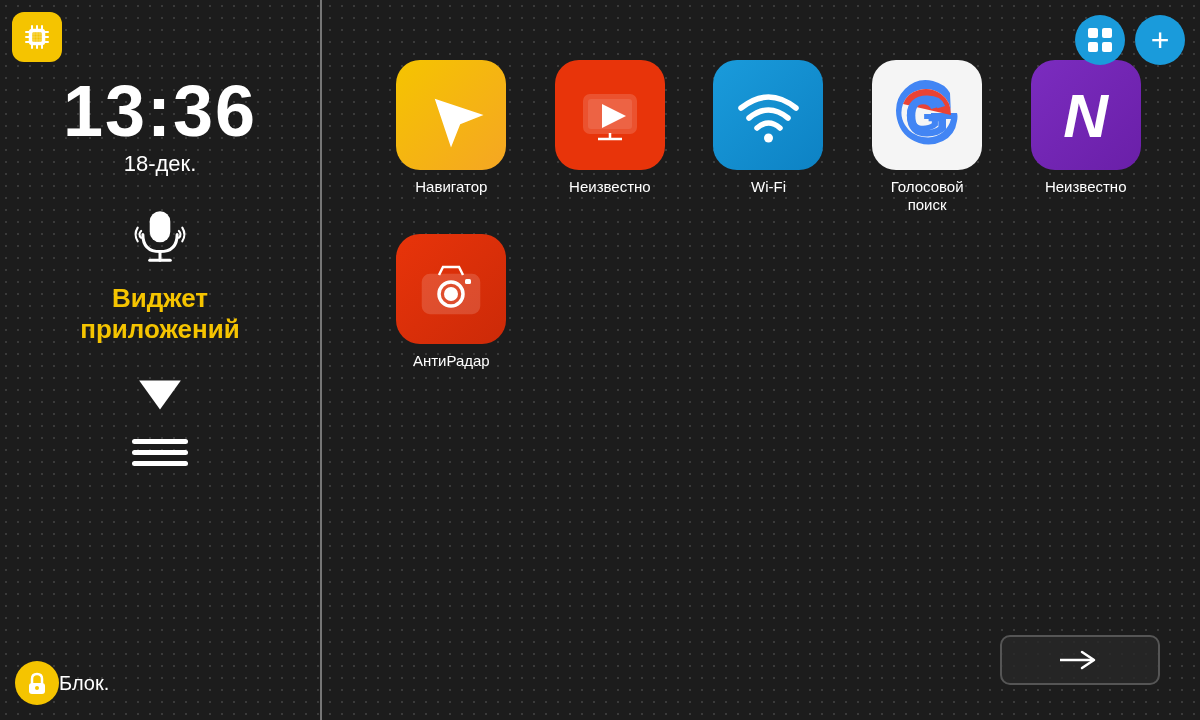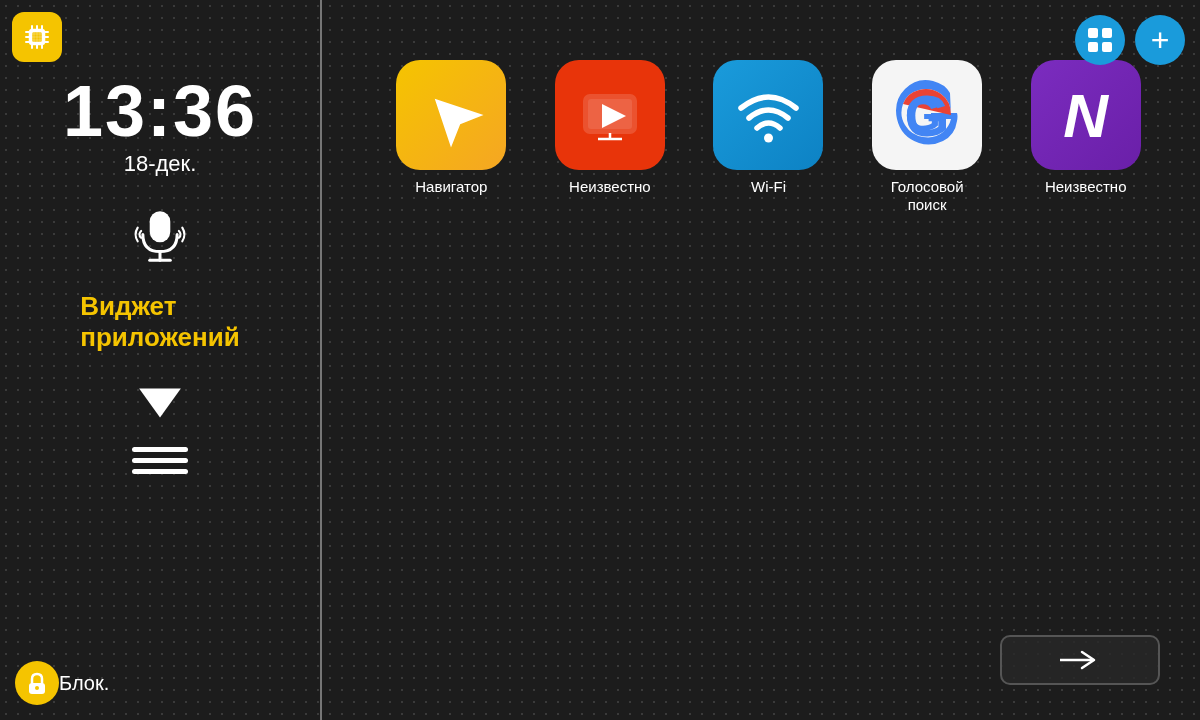--- a/index.html
+++ b/index.html
@@ -82,21 +82,22 @@
       justify-content: center;
     }
 
     .mic-icon svg {
       width: 60px;
       height: 60px;
     }
 
     
     .widget-text {
-      margin-top: 20px;
+      margin-top: 12px;
+      text-align: center;
       color: #f5c400;
       font-size: 26px;
       font-weight: 600;
       line-height: 1.2;
     }
 
     
     .wifi-symbol {
       margin-top: 30px;
     }
@@ -475,20 +476,33 @@
 поиск</div>
     </div>
 
     <div class="app-item">
       <div class="app-icon icon-unknown2">
         <div style="color:white; font-size:62px; font-weight:800; font-style:italic; font-family:Arial;">N</div>
       </div>
       <div class="app-label">Неизвестно</div>
     </div>
 
+    <div class="app-item">
+      <div class="app-icon icon-antiradar">
+        <svg width="72" height="72" viewBox="0 0 72 72" fill="none" xmlns="http://www.w3.org/2000/svg">
+
+          <rect x="8" y="22" width="56" height="38" rx="7" fill="white" opacity="0.15" stroke="white" stroke-width="2.5"></rect>
+          <path d="M24 22 L28 14 L44 14 L48 22" stroke="white" stroke-width="2.5" fill="none"></path>
+          <circle cx="36" cy="41" r="12" fill="none" stroke="white" stroke-width="3.5"></circle>
+          <circle cx="36" cy="41" r="7" fill="white"></circle>
+          <rect x="50" y="26" width="6" height="5" rx="1.5" fill="white"></rect>
+        </svg>
+      </div>
+      <div class="app-label">АнтиРадар</div>
+    </div>
 
 
   </div>
 
   <div class="arrow-btn">
     <svg viewBox="0 0 40 24" fill="none" xmlns="http://www.w3.org/2000/svg">
       <line x1="0" y1="12" x2="32" y2="12" stroke="white" stroke-width="2.5" stroke-linecap="round"></line>
       <polyline points="22,4 34,12 22,20" stroke="white" stroke-width="2.5" fill="none" stroke-linecap="round" stroke-linejoin="round"></polyline>
     </svg>
   </div>

